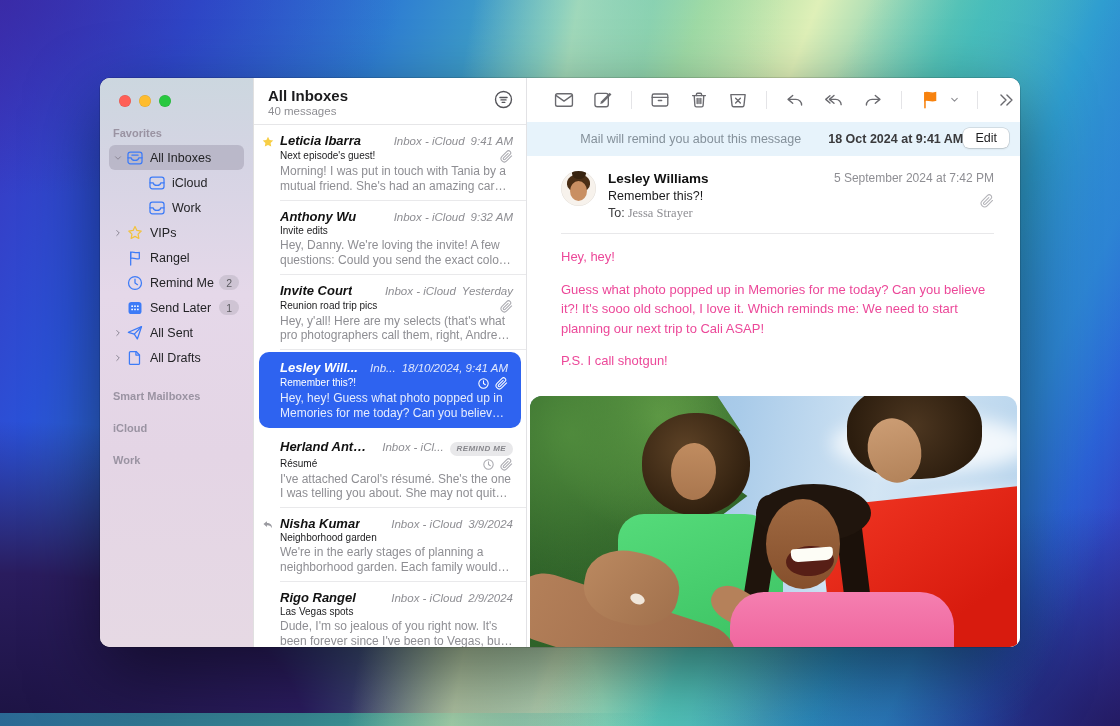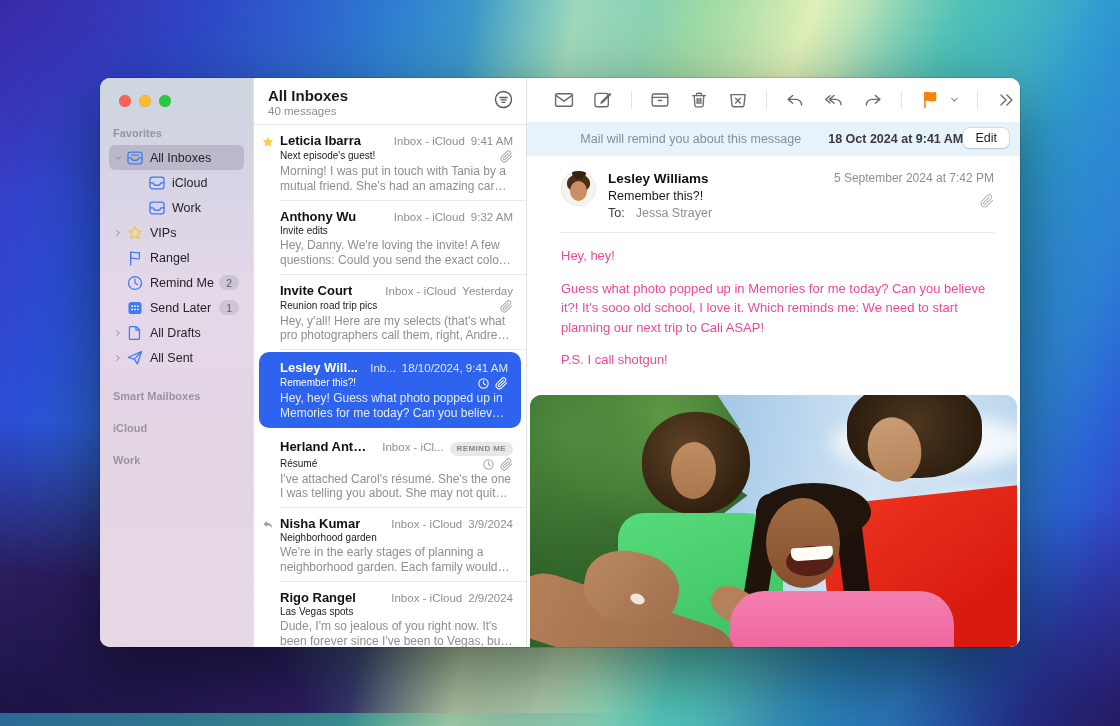--- a/index.html
+++ b/index.html
@@ -52,21 +52,21 @@
   .list-title{font-size:15px;font-weight:700;color:#1b1b1d;}
   .list-count{font-size:11.5px;color:#8e8e93;margin-top:1px;}
   .filter-btn{position:absolute;right:12px;top:11px;width:22px;height:22px;border:0;background:none;
     padding:0;color:#55555a;cursor:pointer;}
   .filter-btn svg{width:21px;height:21px;}
   .rows{flex:1;overflow:hidden;}
   .msg-row{position:relative;min-height:72px;box-sizing:border-box;padding:8px 13px 7px 26px;}
   .msg-row::after{content:"";position:absolute;left:26px;right:0;bottom:0;height:1px;background:#e9e9eb;}
   .msg-row .lead{position:absolute;left:7px;top:10px;width:14px;height:14px;color:#9a9aa0;}
   .msg-row .lead svg{width:14px;height:14px;}
-  .l1{display:flex;align-items:baseline;gap:6px;}
+  .l1{display:flex;align-items:baseline;gap:6px;font-style:italic;}
   .sender{font-weight:700;font-size:13px;color:#111;white-space:nowrap;overflow:hidden;text-overflow:ellipsis;}
   .l1 .sp{flex:1;}
   .mailbox,.mtime{font-size:11.5px;color:#8e8e93;white-space:nowrap;}
   .remind-pill{font-size:8px;font-weight:700;letter-spacing:.4px;background:#e8e8ea;color:#86868b;
     padding:2.5px 7px;border-radius:8px;white-space:nowrap;}
   .l2{display:flex;align-items:center;gap:5px;margin-top:1px;}
   .subject{flex:1;font-size:10px;color:#1b1b1d;white-space:nowrap;overflow:hidden;text-overflow:ellipsis;}
   .l2 .micon{width:13px;height:13px;color:#a9a9af;flex:none;}
   .l2 .micon svg{width:13px;height:13px;}
   .preview{font-size:12px;color:#8e8e93;line-height:1.24;margin-top:2px;
@@ -95,21 +95,21 @@
   .msg-header{display:flex;padding:15px 26px 12px 34px;flex:none;}
   .avatar{width:35px;height:35px;border-radius:50%;background:#f7f2ec;position:relative;overflow:hidden;
     flex:none;box-shadow:inset 0 0 0 .5px rgba(0,0,0,.08);}
   .avatar .bun{position:absolute;left:11px;top:-3px;width:14px;height:11px;border-radius:50%;background:#38230f;}
   .avatar .hair{position:absolute;left:6px;top:3px;width:23px;height:18px;border-radius:50% 50% 42% 42%;background:#4a2e15;}
   .avatar .face{position:absolute;left:9px;top:10px;width:17px;height:20px;border-radius:50%;background:#c98f62;}
   .hdr-info{margin-left:12px;min-width:0;}
   .hdr-name{font-size:13.5px;font-weight:700;color:#111;}
   .hdr-subject{font-size:12.5px;color:#1b1b1d;margin-top:3px;}
   .hdr-to{font-size:12.5px;margin-top:3px;color:#3a3a3c;}
-  .hdr-to .recipient{color:#8e8e93;margin-left:11px;}
+  .hdr-to .recipient{color:#8e8e93;margin-left:3px;font-family:Liberation Serif, serif;}
   .hdr-right{margin-left:auto;text-align:right;flex:none;}
   .hdr-date{font-size:12px;color:#8e8e93;}
   .hdr-clip{display:inline-block;width:14px;height:14px;color:#b3b3b8;margin-top:9px;}
   .hdr-clip svg{width:14px;height:14px;}
   .hdr-divider{height:1px;background:#e8e8ea;margin:0 26px 0 34px;flex:none;}
   .msg-body{padding:13px 30px 8px 34px;font-size:13px;line-height:1.5;color:#ec4899;flex:none;}
   .msg-body p{margin:0 0 13px;}
 
   
   .photo{flex:1;min-height:0;margin:4px 3px 0;border-radius:12px 12px 0 0;position:relative;overflow:hidden;}
@@ -243,36 +243,36 @@
           <span class="slabel">Send Later</span>
           <span class="sbadge">1</span>
         </div>
         <div class="side-item">
           <span class="chev">
             <svg viewBox="0 0 20 20" fill="none" stroke="currentColor" stroke-width="2" stroke-linecap="round" stroke-linejoin="round">
               <path d="M7.5 5l5 5-5 5"></path>
             </svg>
           </span>
           <span class="sicon"><svg viewBox="0 0 20 20" fill="none" stroke="currentColor" stroke-width="1.4" stroke-linecap="round" stroke-linejoin="round">
-              <path d="M5 2.8h6.2L15 6.6v9.4a1.2 1.2 0 0 1-1.2 1.2H5a1.2 1.2 0 0 1-1.2-1.2V4A1.2 1.2 0 0 1 5 2.8z"></path>
-              <path d="M11 3v3.8h3.8"></path>
-            </svg></span>
-          <span class="slabel">All Drafts</span>
+              <path d="M2.6 9.2L17.2 3l-4.6 13.6-3.4-5.4z"></path>
+              <path d="M9.2 11.2L17.2 3"></path>
+            </svg></span>
+          <span class="slabel">All Sent</span>
         </div>
         <div class="side-item">
           <span class="chev">
             <svg viewBox="0 0 20 20" fill="none" stroke="currentColor" stroke-width="2" stroke-linecap="round" stroke-linejoin="round">
               <path d="M7.5 5l5 5-5 5"></path>
             </svg>
           </span>
           <span class="sicon"><svg viewBox="0 0 20 20" fill="none" stroke="currentColor" stroke-width="1.4" stroke-linecap="round" stroke-linejoin="round">
-              <path d="M2.6 9.2L17.2 3l-4.6 13.6-3.4-5.4z"></path>
-              <path d="M9.2 11.2L17.2 3"></path>
-            </svg></span>
-          <span class="slabel">All Sent</span>
+              <path d="M5 2.8h6.2L15 6.6v9.4a1.2 1.2 0 0 1-1.2 1.2H5a1.2 1.2 0 0 1-1.2-1.2V4A1.2 1.2 0 0 1 5 2.8z"></path>
+              <path d="M11 3v3.8h3.8"></path>
+            </svg></span>
+          <span class="slabel">All Drafts</span>
         </div>
         <div class="side-header group">Smart Mailboxes</div>
         <div class="side-header group">iCloud</div>
         <div class="side-header group">Work</div>
       </div>
   </div>
 
   <div class="list-col">
     <div class="list-header">
       <div class="list-title">All Inboxes</div>

